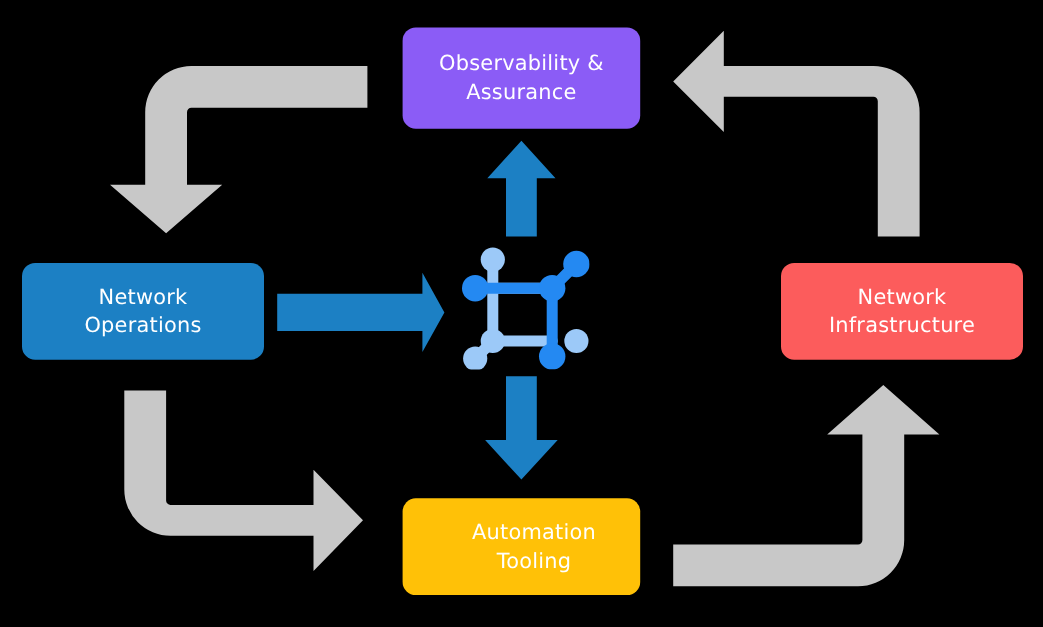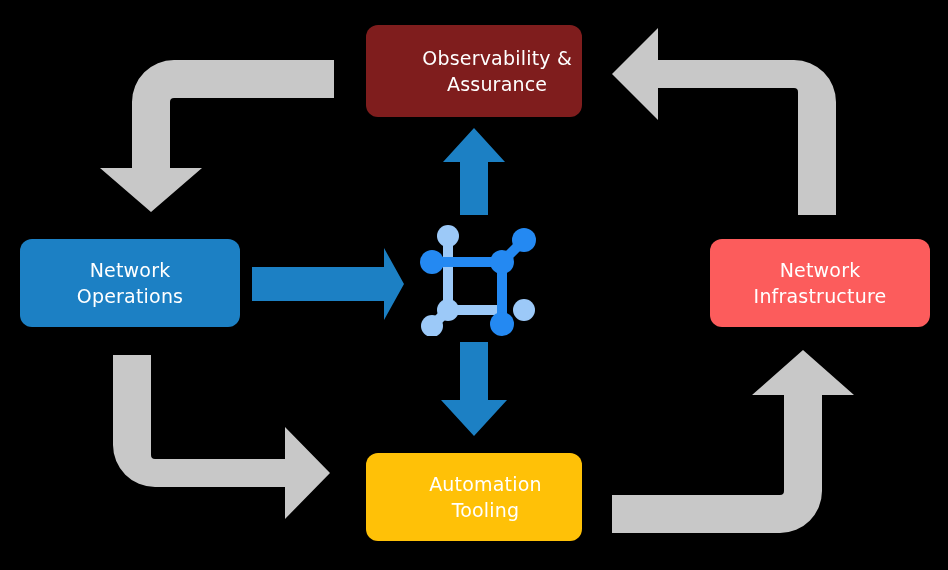--- a/index.html
+++ b/index.html
@@ -188,21 +188,21 @@
     </g>
 
     <g fill="#2489F2">
       <circle cx="12" cy="42" r="12"></circle>
       <circle cx="82" cy="42" r="12"></circle>
       <circle cx="104" cy="20" r="12"></circle>
       <circle cx="82" cy="104" r="12"></circle>
     </g>
   </svg>
 
-  <div class="node-box" id="box-observability" style="background: #7f1d1d; color: rgb(255, 255, 255); justify-content: flex-end;">
+  <div class="node-box" id="box-observability" style="background: #8b5cf6; color: rgb(255, 255, 255);">
     <span class="node-label">Observability &amp;
 Assurance</span>
   </div>
 
   <div class="node-box" id="box-network-operations" style="background: rgb(28, 128, 196); color: rgb(255, 255, 255);">
     <span class="node-label">Network
 Operations</span>
   </div>
 
   <div class="node-box" id="box-network-infrastructure" style="background: rgb(252, 92, 92); color: rgb(255, 255, 255);">

